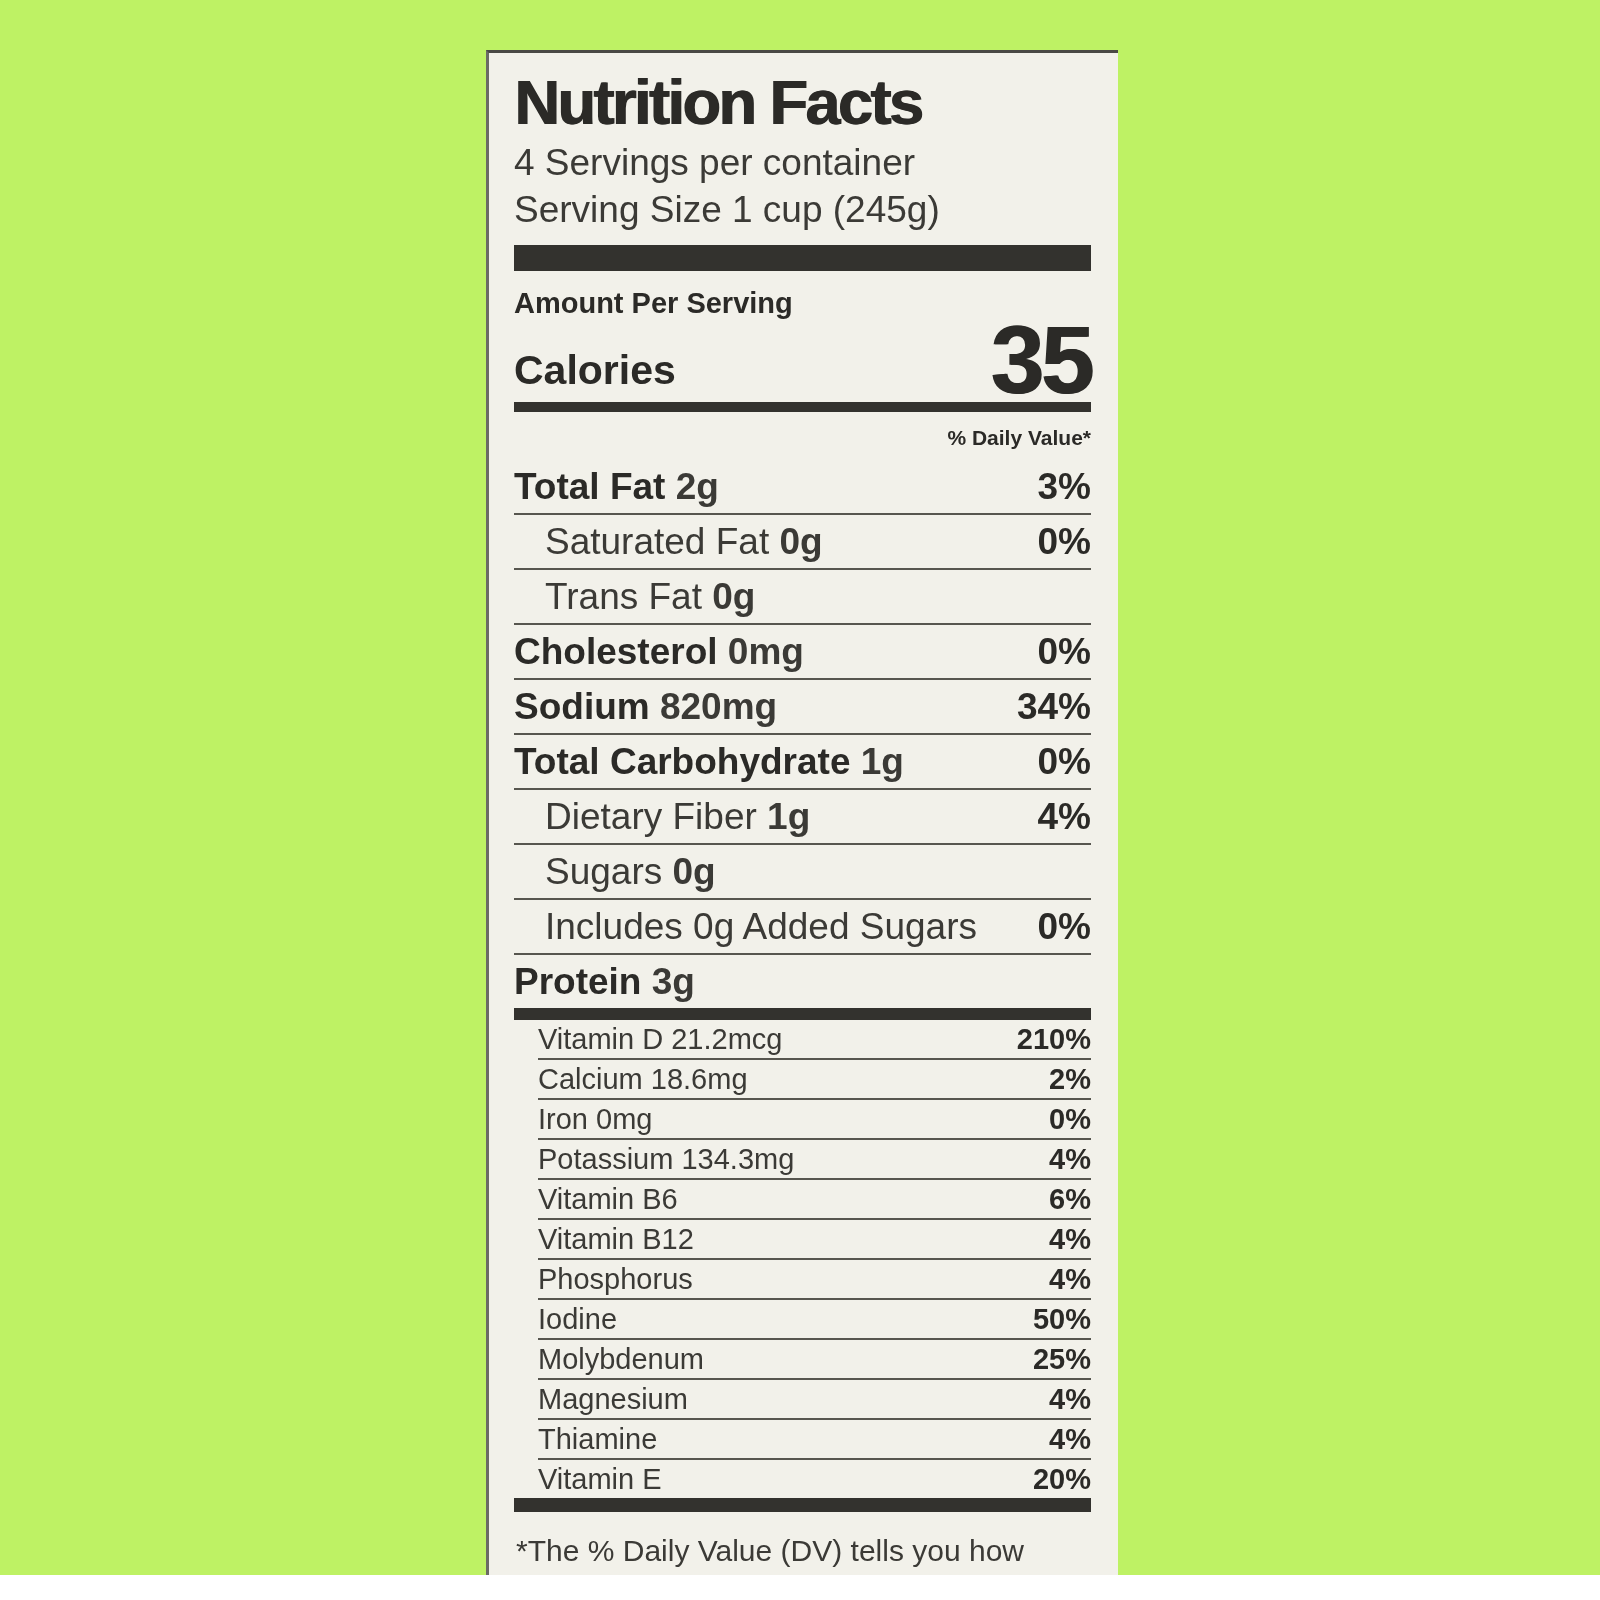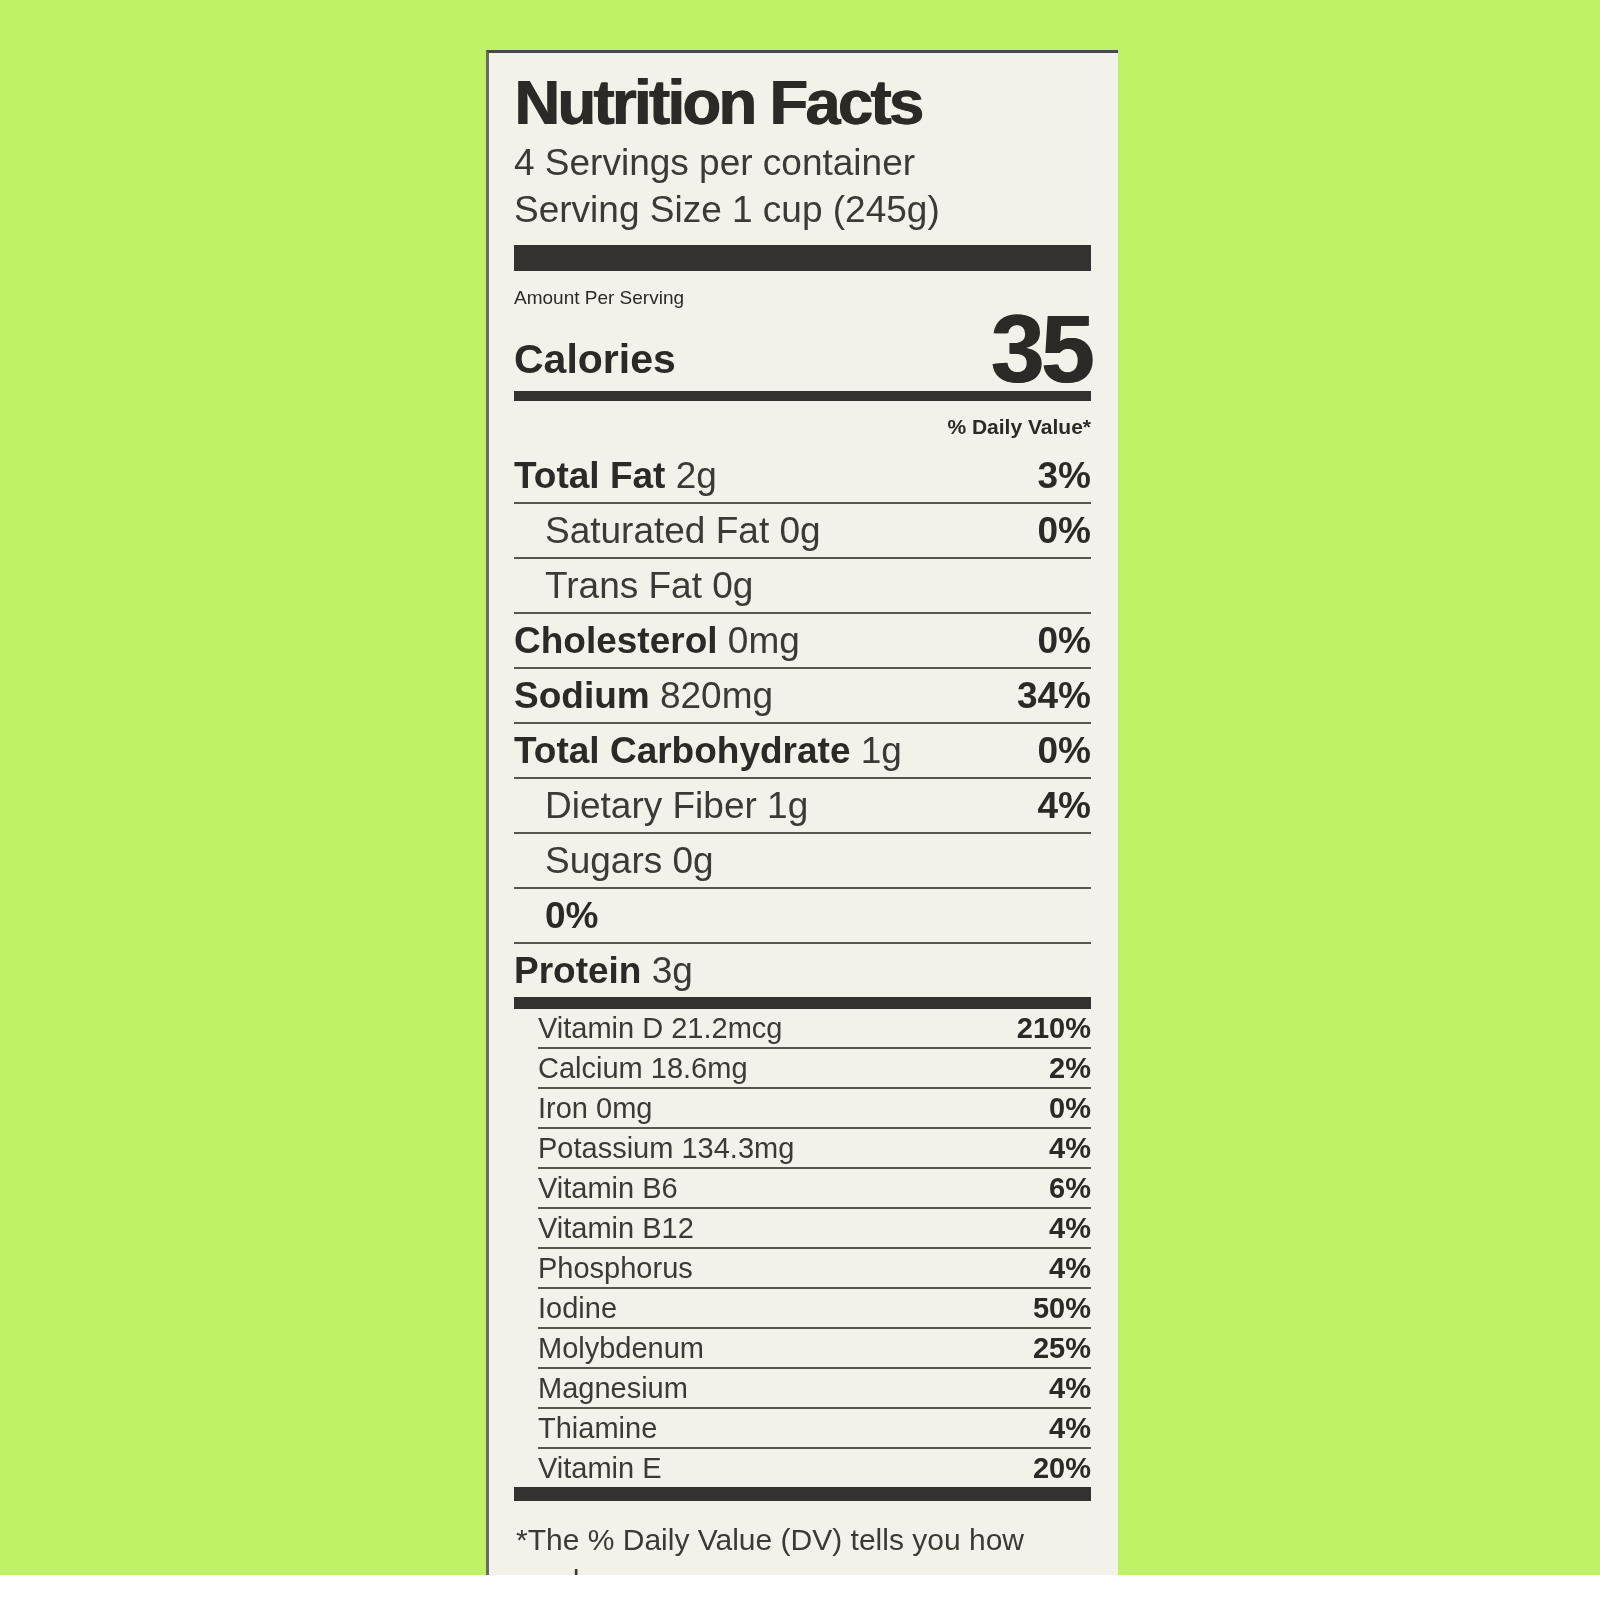--- a/index.html
+++ b/index.html
@@ -45,22 +45,22 @@
   .bar {
     background: #33322e;
     width: 100%;
   }
   .bar-xl { height: 26px; margin-top: 12px; }
   .bar-md { height: 10px; margin-top: 4px; }
   .bar-lg { height: 12px; margin-top: 0; }
   .bar-lg2 { height: 14px; margin-top: 0; }
   .aps {
     margin-top: 16px;
-    font-size: 19px;
-    font-weight: 400;
+    font-size: 29px;
+    font-weight: 700;
     color: #2b2a27;
   }
   .calories-row {
     display: flex;
     justify-content: space-between;
     align-items: flex-end;
     margin-top: 2px;
   }
   .calories-word {
     font-size: 41px;
@@ -97,21 +97,21 @@
   .row:last-child { border-bottom: none; }
   .row.indent { padding-left: 31px; }
   .mrow {
     font-size: 29px;
     padding: 3px 0 2px 0;
     color: #3b3a36;
     margin-left: 24px;
   }
   .mrow:last-child { border-bottom: none; align-items: flex-end; }
   .rname.b { font-weight: 700; color: #2b2a27; }
-  .amt { font-weight: 400; color: #3b3a36; }
+  .amt { font-weight: 700; color: #3b3a36; }
   .dv {
     font-weight: 700;
     color: #2b2a27;
   }
   .footnote {
     margin: 18px 0 0 2px;
     font-size: 30px;
     line-height: 41px;
     font-weight: 400;
     color: #3b3a36;
@@ -169,20 +169,21 @@
         </div>
         <div class="row indent">
           <span class="rname">Dietary Fiber<span class="amt">&nbsp;1g</span></span>
           <span class="dv">4%</span>
         </div>
         <div class="row indent">
           <span class="rname">Sugars<span class="amt">&nbsp;0g</span></span>
           <span class="dv"></span>
         </div>
         <div class="row indent">
+          <span class="rname">Includes 0g Added Sugars</span>
           <span class="dv">0%</span>
         </div>
         <div class="row">
           <span class="rname b">Protein<span class="amt">&nbsp;3g</span></span>
           <span class="dv"></span>
         </div>
       </div>
 
     <div class="bar bar-lg"></div>
 

